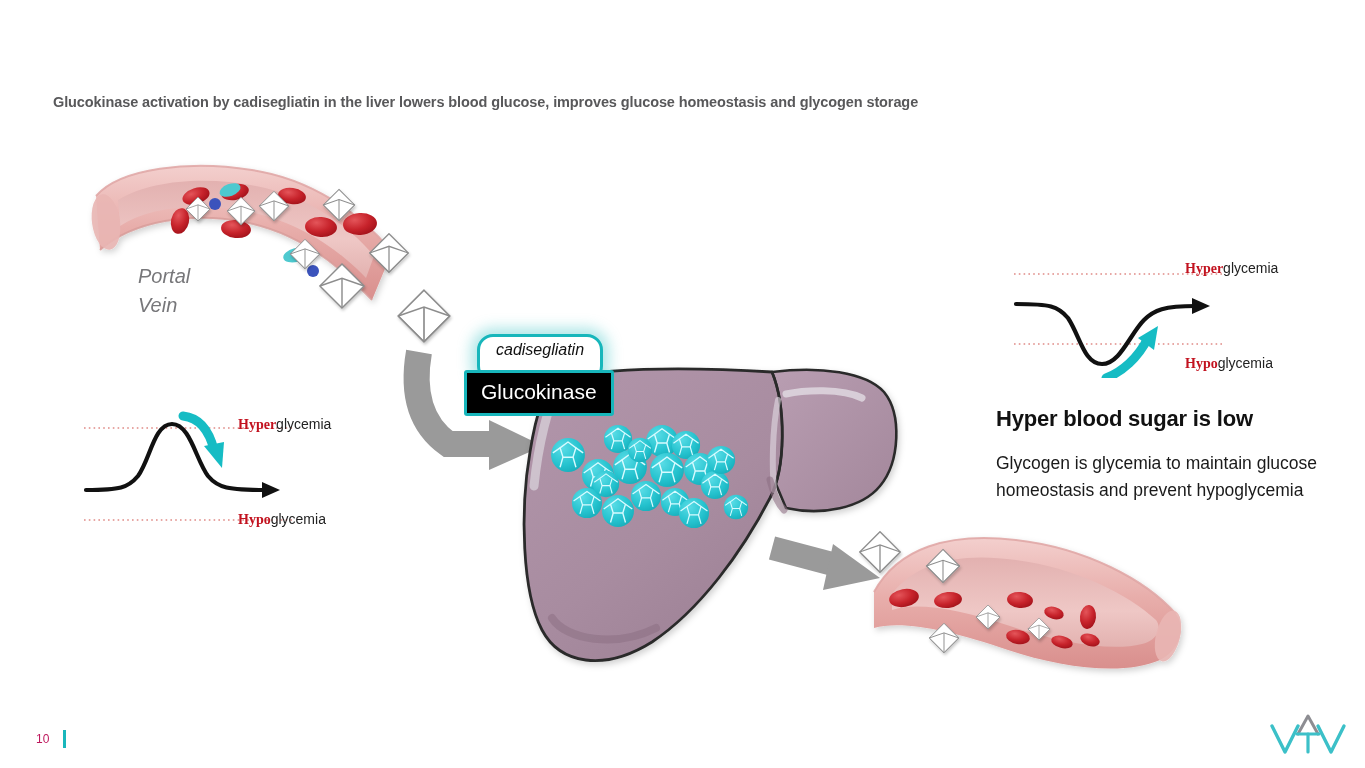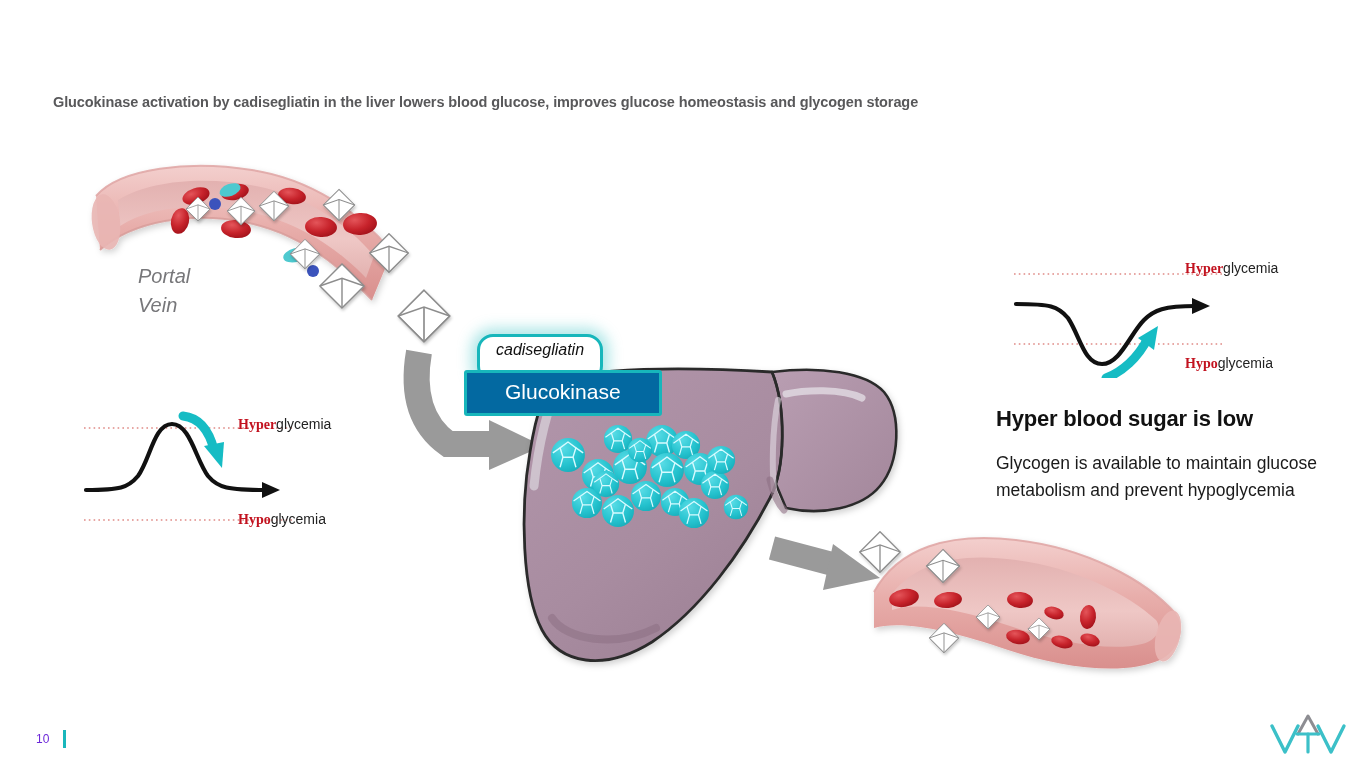--- a/index.html
+++ b/index.html
@@ -34,21 +34,21 @@
   .pill-cad{
     position:absolute;left:477px;top:334px;
     padding:4px 16px 20px;border-radius:16px;
     background:#ffffff;border:3px solid #17b6bb;
     font-size:16px;font-style:italic;color:#111;
     box-shadow:0 0 14px 6px rgba(23,182,187,.35);
     white-space:nowrap;
   }
   .box-gk{
     position:absolute;left:464px;top:370px;
-    padding:7px 38px 9px;background:#0369a1;border:3px solid #17b6bb;
+    padding:7px 14px 9px;background:#000000;border:3px solid #17b6bb;
     color:#fff;font-size:21px;white-space:nowrap;border-radius:3px;
   }
 
   
   .chart{position:absolute;}
   .chart .lbl{position:absolute;font-size:14px;white-space:nowrap;color:#222;}
   .chart .lbl b{color:#c2121f;font-weight:bold;font-family:Liberation Serif, serif;}
   .chart-left{left:80px;top:398px;width:330px;height:140px;}
   .chart-right{left:1010px;top:248px;width:310px;height:130px;}
   .chart-left .hyper{left:158px;top:18px;}
@@ -60,21 +60,21 @@
   .blk{position:absolute;}
   .blk h3{margin:0 0 16px 0;font-size:22px;font-weight:bold;color:#111;letter-spacing:-0.2px;}
   .blk p{margin:0;font-size:17.5px;color:#1a1a1a;line-height:1.55;}
   .blk p b{font-weight:bold;}
   .blk-left{left:88px;top:556px;width:460px;}
   .blk-right{left:996px;top:406px;width:350px;}
   .blk-right h3{margin-bottom:18px;}
 
   
   .pagenum{
-    position:absolute;left:36px;top:732px;font-size:12px;color:#6d28d9;
+    position:absolute;left:36px;top:732px;font-size:12px;color:#be185d;
   }
   .pagebar{
     position:absolute;left:63px;top:730px;width:3px;height:18px;background:#19b7bc;
   }
   .logo{position:absolute;left:1268px;top:712px;width:80px;height:44px;}
 </style>
 </head>
 <body>
 
 <div class="slide">
@@ -280,21 +280,21 @@
     </svg>
     <div class="lbl hyper"><b>Hyper</b><span>glycemia</span></div>
     <div class="lbl hypo"><b>Hypo</b><span>glycemia</span></div>
   </div>
 
   <div class="blk blk-left">
   </div>
 
   <div class="blk blk-right">
     <h3>Hyper blood sugar is low</h3>
-    <p>Glycogen is available to maintain glucose metabolism and prevent hypoglycemia</p>
+    <p>Glycogen is glycemia to maintain glucose homeostasis and prevent hypoglycemia</p>
   </div>
 
   <div class="pagenum">10</div>
   <div class="pagebar"></div>
 
   <svg class="logo" viewBox="0 0 80 44" xmlns="http://www.w3.org/2000/svg">
     <path d="M4,14 L17,40 L30,14" fill="none" stroke="#3cc0c8" stroke-width="3.4" stroke-linecap="round" stroke-linejoin="round"></path>
     <path d="M50,14 L63,40 L76,14" fill="none" stroke="#3cc0c8" stroke-width="3.4" stroke-linecap="round" stroke-linejoin="round"></path>
     <path d="M30,22 L40,4 L50,22" fill="none" stroke="#8d8d92" stroke-width="3" stroke-linecap="round" stroke-linejoin="round"></path>
     <line x1="29" y1="22" x2="51" y2="22" stroke="#3cc0c8" stroke-width="3.2" stroke-linecap="round"></line>

